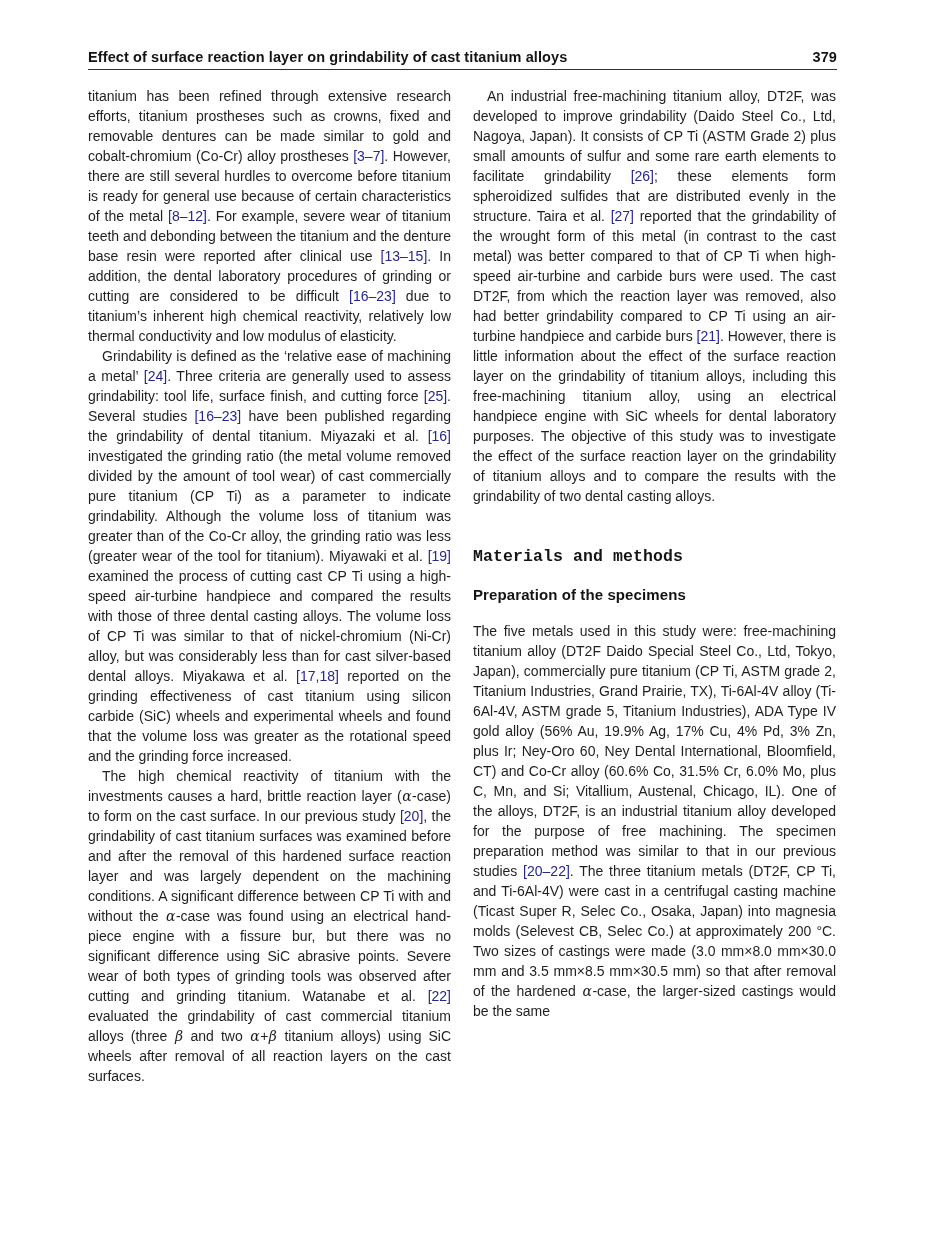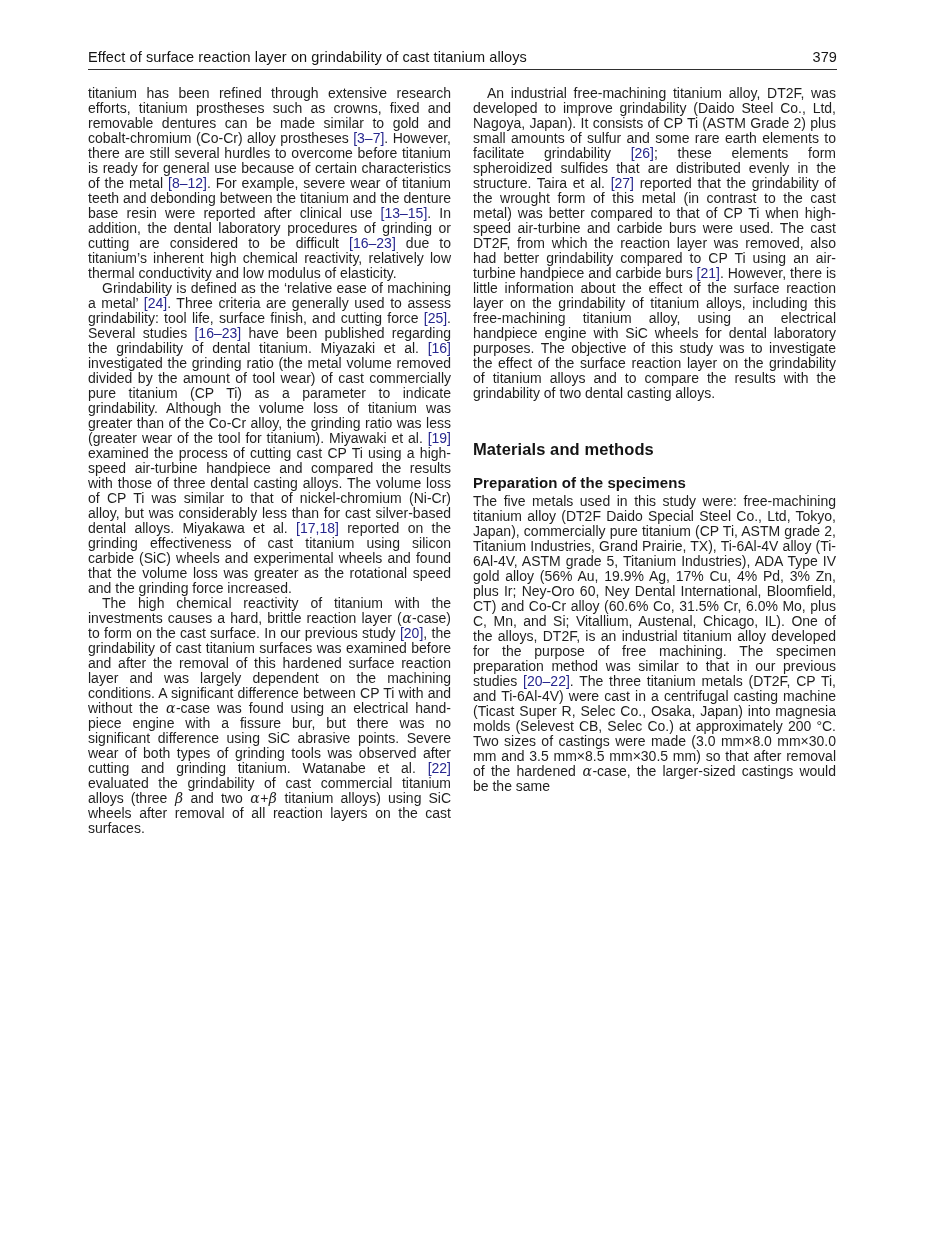--- a/index.html
+++ b/index.html
@@ -24,20 +24,21 @@
     position: absolute;
     left: 88px;
     right: 88px;
     top: 49px;
     display: flex;
     justify-content: space-between;
     align-items: center;
     font-size: 14.5px;
     color: #141414;
     letter-spacing: 0.1px;
+    font-weight: bold;
   }
   .header-rule {
     position: absolute;
     left: 88px;
     right: 88px;
     top: 69px;
     height: 0;
     border-top: 1.6px solid #2f2f2f;
   }
   .content {
@@ -45,21 +46,21 @@
     left: 88px;
     top: 86px;
     width: 749px;
     display: flex;
     gap: 22px;
   }
   .col {
     width: 363px;
     text-align: justify;
     font-size: 14px;
-    line-height: 15px;
+    line-height: 20px;
     color: #1f1f1f;
   }
   p.para {
     margin: 0;
     hyphens: none;
   }
   p.para.indent {
     text-indent: 14px;
   }
   .ref {
@@ -70,26 +71,27 @@
     font-style: italic;
     padding: 0 0.5px;
   }
   h2.h1 {
     font-size: 16.5px;
     font-weight: bold;
     color: #141414;
     margin: 41px 0 0 0;
     text-align: left;
     letter-spacing: 0.1px;
+    font-family: Liberation Mono, monospace;
   }
   h3.h2 {
     font-size: 15px;
     font-weight: bold;
     color: #141414;
-    margin: 18px 0 4px 0;
+    margin: 18px 0 16px 0;
     text-align: left;
     letter-spacing: 0.1px;
   }
 </style>
 </head>
 <body>
 
 <div class="page">
 
   <div class="running-header">

